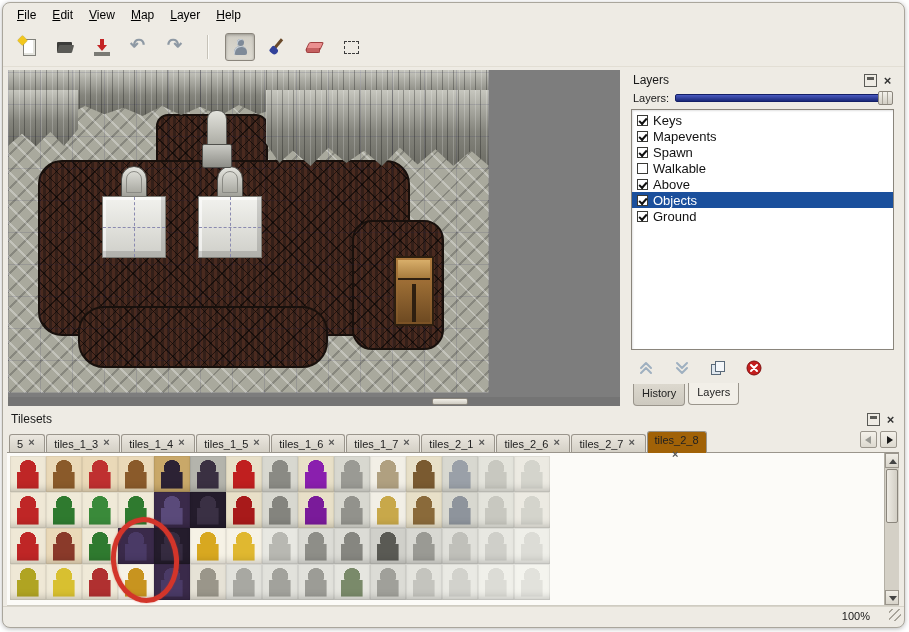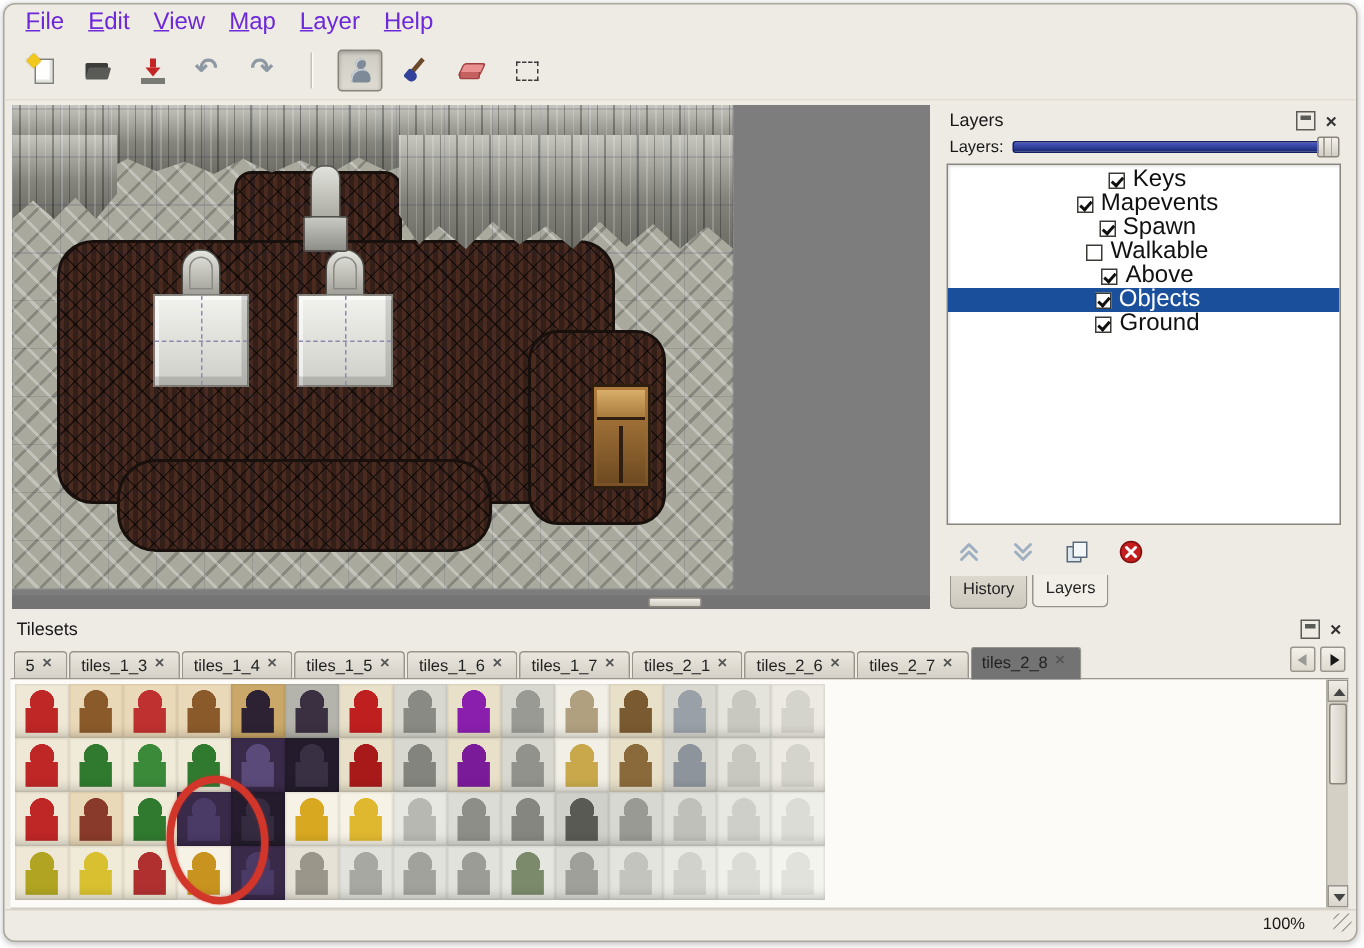--- a/index.html
+++ b/index.html
@@ -4,21 +4,21 @@
 <style>
   * { box-sizing: border-box; margin: 0; padding: 0; }
   html,body { width: 909px; height: 632px; background:#ffffff; font-family:"Liberation Sans", sans-serif; }
   .window{
     position:absolute; left:2px; top:2px; width:903px; height:626px;
     background:#eeebe4; border:1px solid #aaa69c; border-radius:8px;
     box-shadow:0 1px 5px rgba(0,0,0,.28); overflow:hidden;
     display:flex; flex-direction:column;
   }
   
-  .menubar{height:24px; display:flex; align-items:center; padding-left:6px; font-size:16px; color:#6d28d9;text-align:right;}
+  .menubar{height:24px; display:flex; align-items:center; padding-left:6px; font-size:12px; color:#000000;text-align:right;}
   .menu-item{padding:3px 8px; cursor:default;}
   
   .toolbar{height:40px; display:flex; align-items:center; padding-left:10px; gap:7px; border-bottom:1px solid #e2ded4;}
   .tbtn{width:30px; height:28px; display:flex; align-items:center; justify-content:center; background:transparent; border:1px solid transparent; border-radius:3px;}
   .tbtn.active{background:linear-gradient(#cfccc3,#dedbd2); border-color:#8a857c; box-shadow:inset 0 1px 3px rgba(0,0,0,.28);}
   .tb-sep{width:2px; height:24px; margin:0 9px; border-left:1px solid #c6c2b8; border-right:1px solid #fbfaf6;}
   .ic{display:inline-block; width:18px; height:18px; position:relative;}
   .ic-new-file::before{content:''; position:absolute; left:4px; top:1px; width:11px; height:15px; background:#fff; border:1px solid #80807a; box-shadow:inset -2px -2px 0 #e4e4de;}
   .ic-new-file::after{content:''; position:absolute; left:0; top:-1px; width:7px; height:7px; background:#f2c71e; transform:rotate(45deg); box-shadow:0 0 1px #a88a10;}
   .ic-open-folder::before{content:''; position:absolute; left:1px; top:4px; width:15px; height:10px; background:#3c3c3a; border-radius:1px;}
@@ -91,35 +91,35 @@
   .panel-title{flex:1;}
   .ph-btn{width:13px; height:13px; margin-left:4px; position:relative; display:inline-flex; align-items:center; justify-content:center; color:#333; cursor:default;}
   .ph-btn.float{border:1px solid #5a5a56;}
   .ph-btn.float::after{content:''; position:absolute; left:2px; top:2px; right:2px; height:3px; background:#5a5a56;}
   .ph-btn.close::before{content:'×'; font-size:13px; font-weight:bold; line-height:11px;}
   .opacity-row{display:flex; align-items:center; gap:6px; font-size:11px; padding:3px 4px 5px; color:#181818;}
   .slider{flex:1; height:8px; position:relative; border:1px solid #141f66; border-radius:2px; background:linear-gradient(#4a5ac0,#1a2878);}
   .slider-handle{position:absolute; right:-2px; top:-4px; width:15px; height:14px; background:linear-gradient(#f4f2ec,#d2cec4); border:1px solid #8a857c; border-radius:2px;
     background-image:repeating-linear-gradient(90deg, transparent 0 3px, #a8a49a 3px 4px, transparent 4px 5px), linear-gradient(#f4f2ec,#d2cec4);}
   .layer-list{flex:1; margin:0 2px 6px 2px; background:#fff; border:1px solid #8a857c; box-shadow:inset 1px 1px 2px rgba(0,0,0,.12); overflow:hidden; padding-top:2px;}
-  .layer-row{display:flex; align-items:center; height:16px; font-size:16px; color:#111; padding-left:2px;justify-content:center;}
+  .layer-row{display:flex; align-items:center; height:16px; font-size:13px; color:#111; padding-left:2px;}
   .layer-row.selected{background:#1a4f9c; color:#fff;}
   .checkbox{width:11px; height:11px; flex:none; border:1px solid #3a3a36; background:#fff; margin:0 5px 0 3px; position:relative;}
   .checkbox.checked::after{content:''; position:absolute; left:1px; top:2px; width:6px; height:3px; border-left:2px solid #101010; border-bottom:2px solid #101010; transform:rotate(-48deg);}
   .panel-btns{display:flex; align-items:center; gap:14px; padding:2px 2px 6px 6px;}
   .pbtn{width:22px; height:20px; background:transparent; border:none; display:flex; align-items:center; justify-content:center; cursor:default;}
   .side-tabs{display:flex; gap:3px; padding-left:4px; height:22px;}
   .side-tab{font-size:11px; padding:3px 8px 4px; background:linear-gradient(#dcd8ce,#cdc9bf); border:1px solid #9a958c; border-top:none; border-radius:0 0 4px 4px; color:#222;}
   .side-tab.active{background:#f2efe8; position:relative; top:-1px; z-index:2;}
   
   .tilesets-panel{height:196px; margin:2px 5px 0 4px; display:flex; flex-direction:column;}
   .ts-tabs{display:flex; align-items:flex-end; height:25px; border-bottom:1px solid #9a958c; padding:0 2px; position:relative;}
   .ts-tab{display:flex; align-items:center; gap:5px; height:18px; padding:2px 7px; font-size:11px; color:#222;
     background:linear-gradient(#ebe7df,#d4d0c6); border:1px solid #9a958c; border-bottom:none; border-radius:3px 3px 0 0; margin-right:1px; flex:none;}
-  .ts-tab.active{background:#737373; height:22px; z-index:2; margin-bottom:-1px; padding-bottom:4px;}
+  .ts-tab.active{background:#a16207; height:22px; z-index:2; margin-bottom:-1px; padding-bottom:4px;flex-direction:column;}
   .ts-tab-label{white-space:nowrap;}
   .tab-close{position:relative; width:9px; height:9px;}
   .tab-close::before{content:'×'; position:absolute; left:0; top:-3px; font-size:11px; font-weight:bold; color:#555;}
   .tab-scroll{margin-left:auto; display:flex; gap:3px; align-items:center; padding-bottom:4px;}
   .tsb{width:17px; height:17px; background:linear-gradient(#f4f1ea,#ddd9cf); border:1px solid #9a958c; border-radius:2px; position:relative;}
   .tsb.left::after{content:''; position:absolute; left:4px; top:4px; border-top:4px solid transparent; border-bottom:4px solid transparent; border-right:6px solid #9a9a94;}
   .tsb.right::after{content:''; position:absolute; left:6px; top:4px; border-top:4px solid transparent; border-bottom:4px solid transparent; border-left:6px solid #181818;}
   .ts-content{position:relative; flex:1; background:#fcfbf8; overflow:hidden; border-bottom:1px solid #cfccc2;}
   .tile-grid{position:absolute; left:3px; top:3px; display:grid; grid-template-columns:repeat(15,36px); grid-auto-rows:36px;}
   .tile{box-shadow:inset 0 0 0 1px rgba(0,0,0,.06), inset 0 -8px 8px -6px rgba(0,0,0,.22);}

